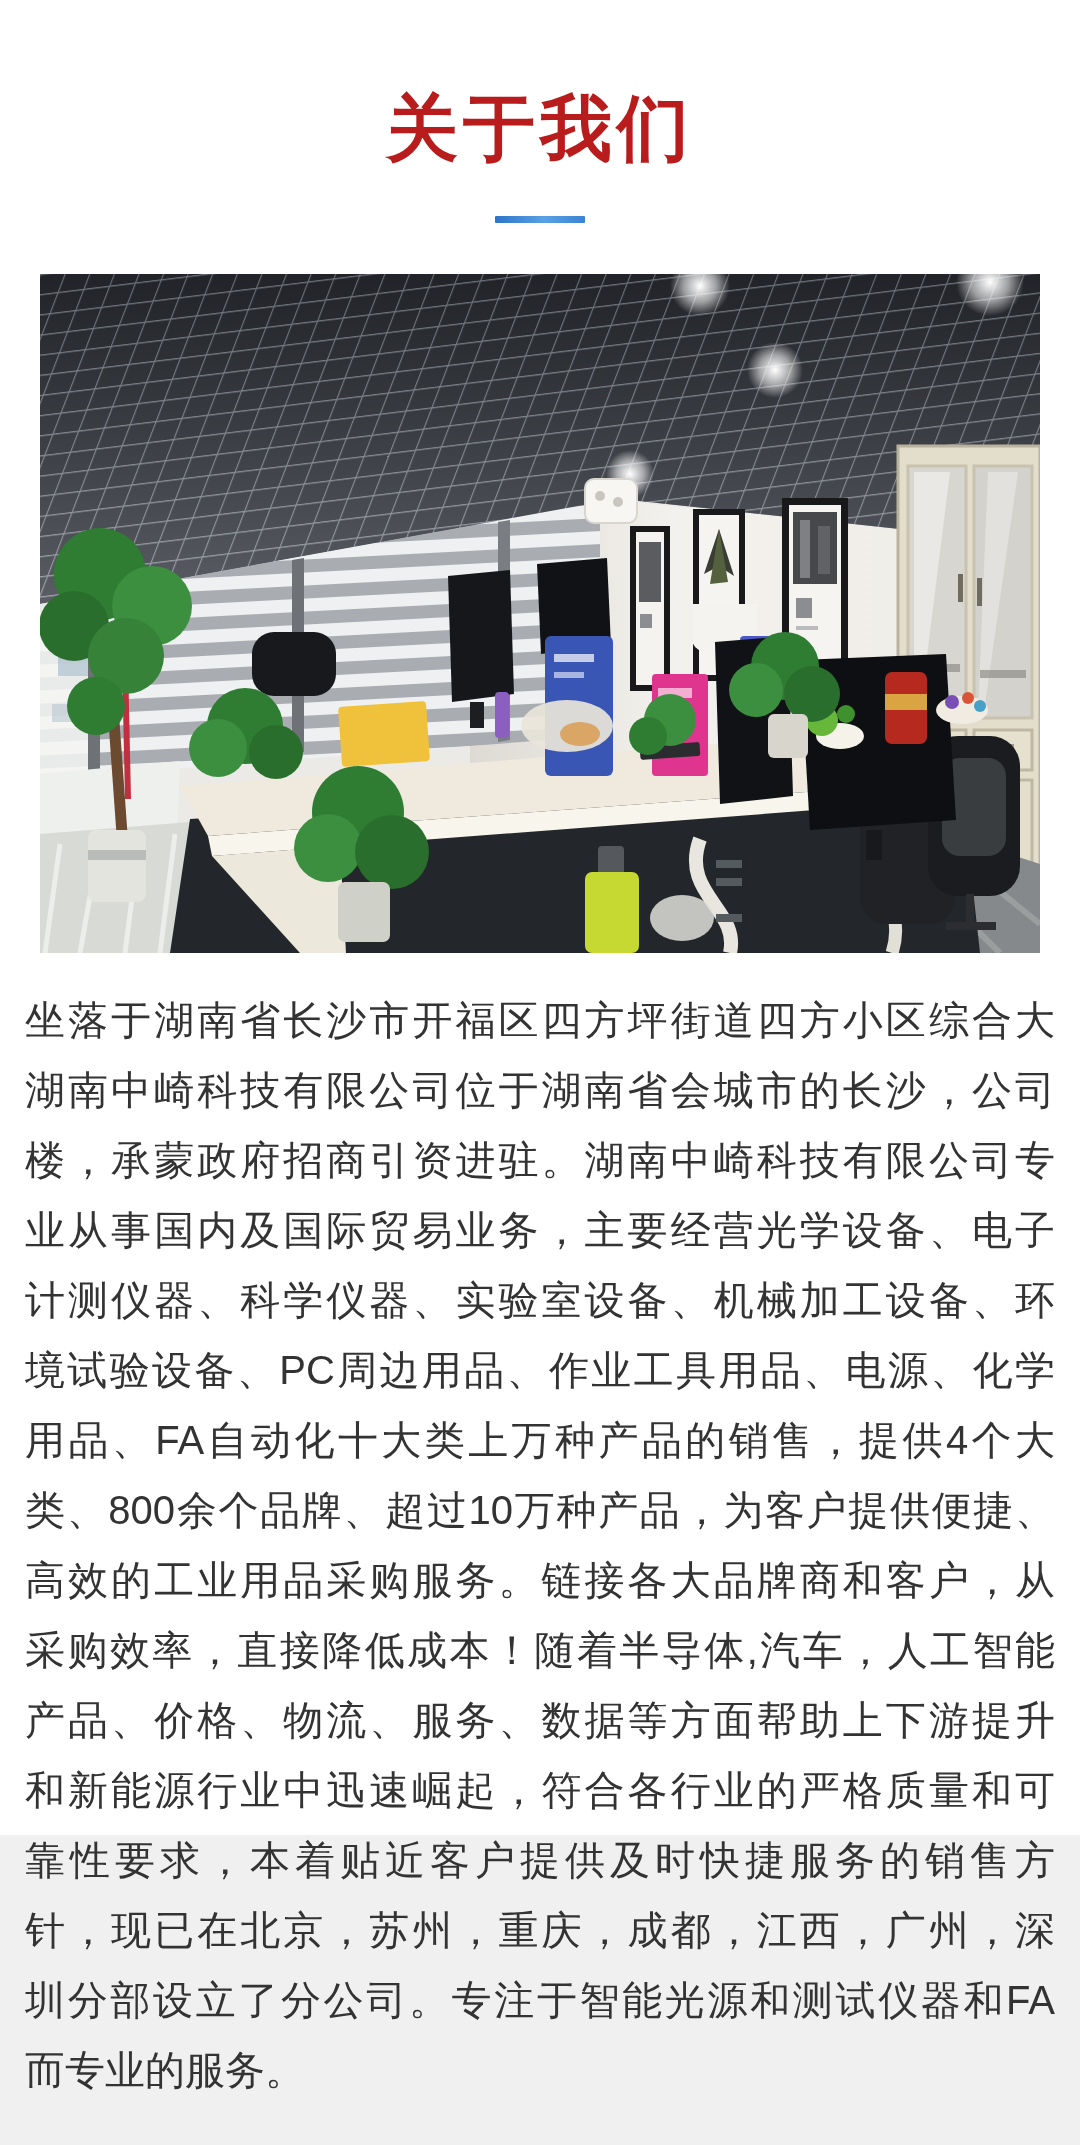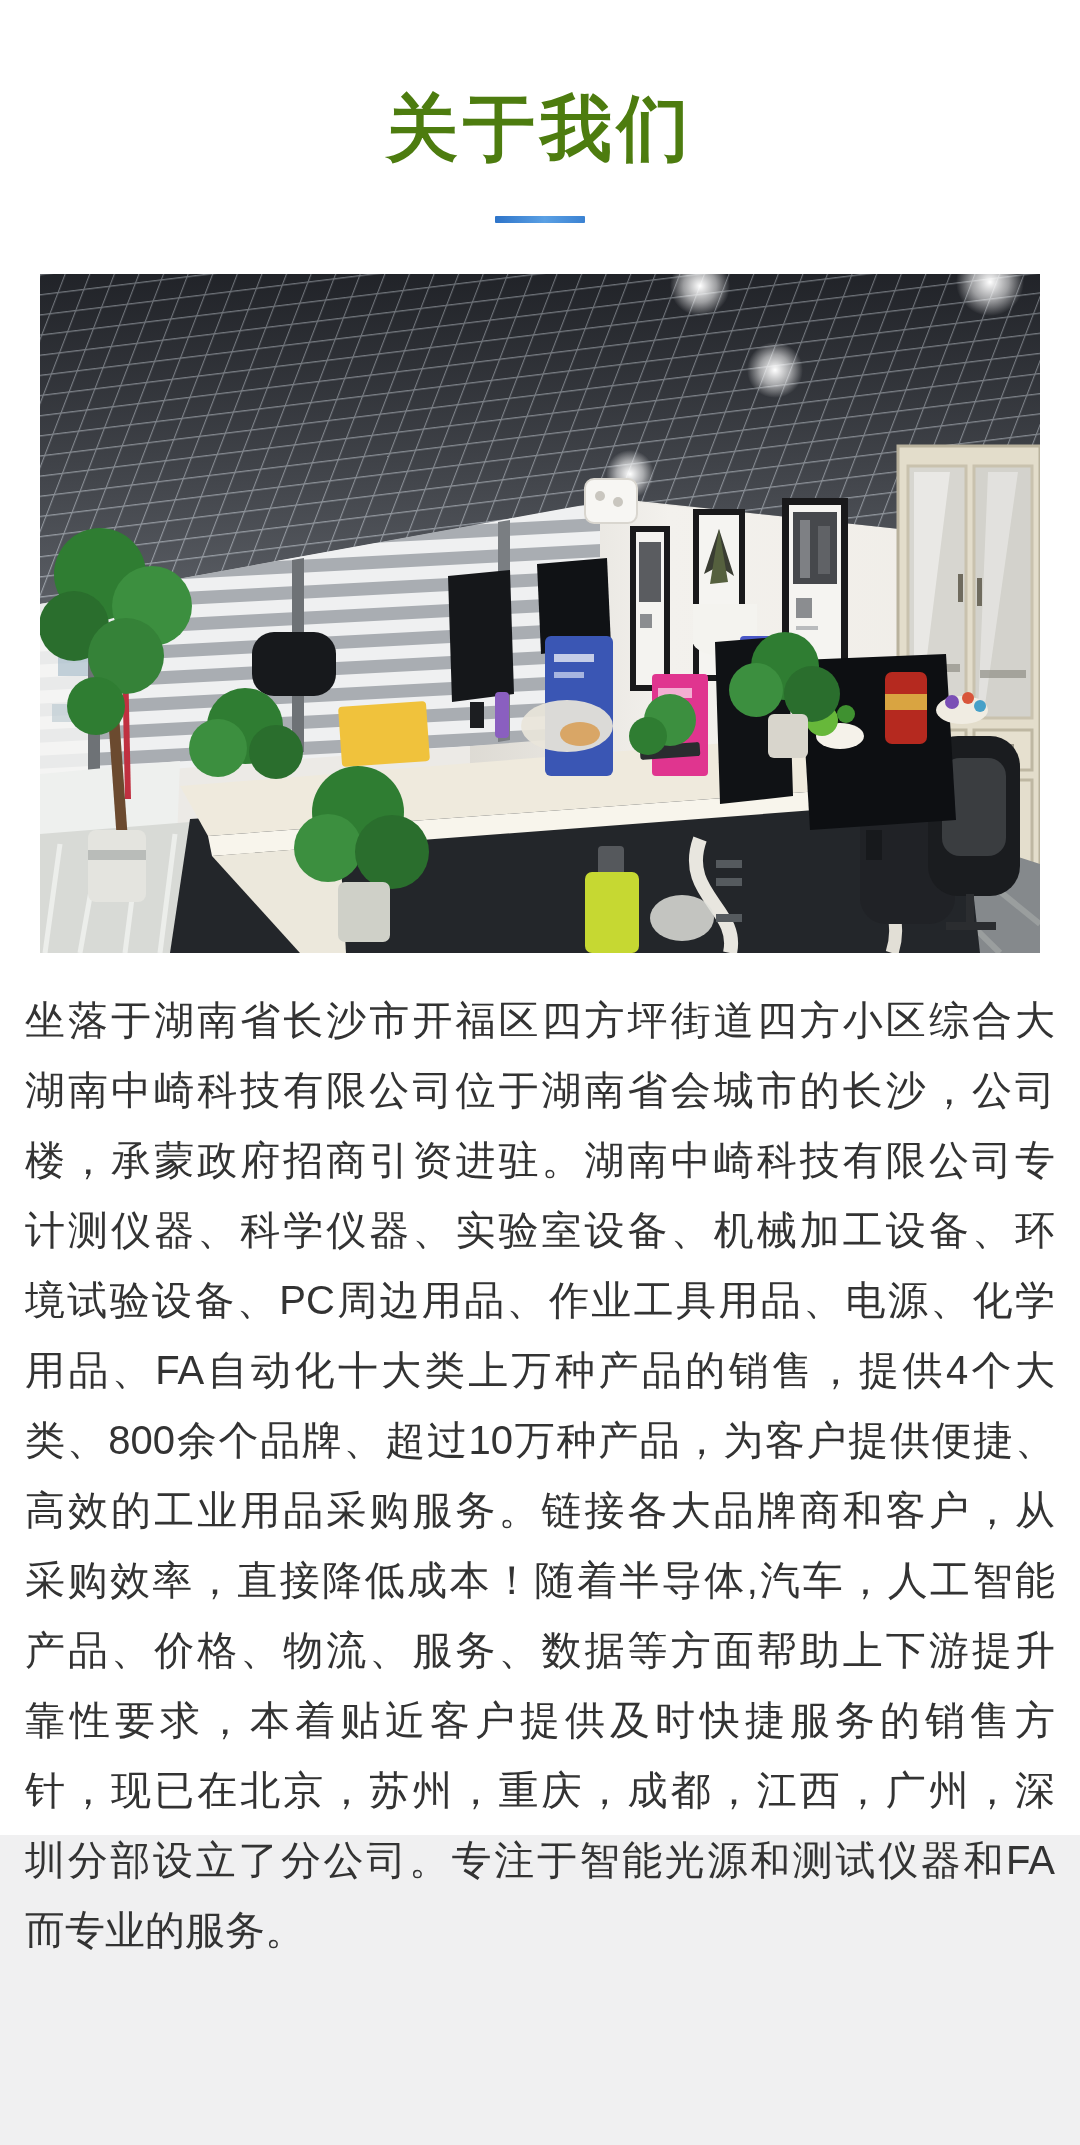--- a/index.html
+++ b/index.html
@@ -10,21 +10,21 @@
     background:#ffffff;
     overflow:hidden;
     font-family:"Liberation Sans","DejaVu Sans",sans-serif;
   }
   .title{
     padding-top:40px;
     text-align:center;
     font-size:72px;
     line-height:80px;
     font-weight:800;
-    color:#4d7c0f;
+    color:#b91c1c;
     letter-spacing:5px;
   }
   .divider{
     width:90px;height:7px;
     margin:27px auto 0 auto;
     border-radius:1px;
     background:linear-gradient(90deg,#2e74c9 0%,#5aa0e4 55%,#3b82d2 100%);
   }
   .photo{
     display:block;
@@ -260,26 +260,28 @@
       <rect x="558" y="572" width="26" height="32" rx="4" fill="#55585c"></rect>
       <rect x="545" y="598" width="54" height="81" rx="7" fill="#c6d832"></rect>
       <ellipse cx="642" cy="644" rx="32" ry="23" fill="#dfe0da" opacity="0.85"></ellipse>
     </g>
   </svg>
 
   <div class="about">
       <div class="line">坐落于湖南省长沙市开福区四方坪街道四方小区综合大</div>
       <div class="line">湖南中崎科技有限公司位于湖南省会城市的长沙，公司</div>
       <div class="line">楼，承蒙政府招商引资进驻。湖南中崎科技有限公司专</div>
+      <div class="line">业从事国内及国际贸易业务，主要经营光学设备、电子</div>
       <div class="line">计测仪器、科学仪器、实验室设备、机械加工设备、环</div>
       <div class="line">境试验设备、PC周边用品、作业工具用品、电源、化学</div>
       <div class="line">用品、FA自动化十大类上万种产品的销售，提供4个大</div>
       <div class="line">类、800余个品牌、超过10万种产品，为客户提供便捷、</div>
       <div class="line">高效的工业用品采购服务。链接各大品牌商和客户，从</div>
       <div class="line">采购效率，直接降低成本！随着半导体,汽车，人工智能</div>
       <div class="line">产品、价格、物流、服务、数据等方面帮助上下游提升</div>
+      <div class="line">和新能源行业中迅速崛起，符合各行业的严格质量和可</div>
       <div class="line">靠性要求，本着贴近客户提供及时快捷服务的销售方</div>
       <div class="line">针，现已在北京，苏州，重庆，成都，江西，广州，深</div>
       <div class="line">圳分部设立了分公司。专注于智能光源和测试仪器和FA</div>
       <div class="line">而专业的服务。</div>
     </div>
 
 </div>
 
 </body></html>

